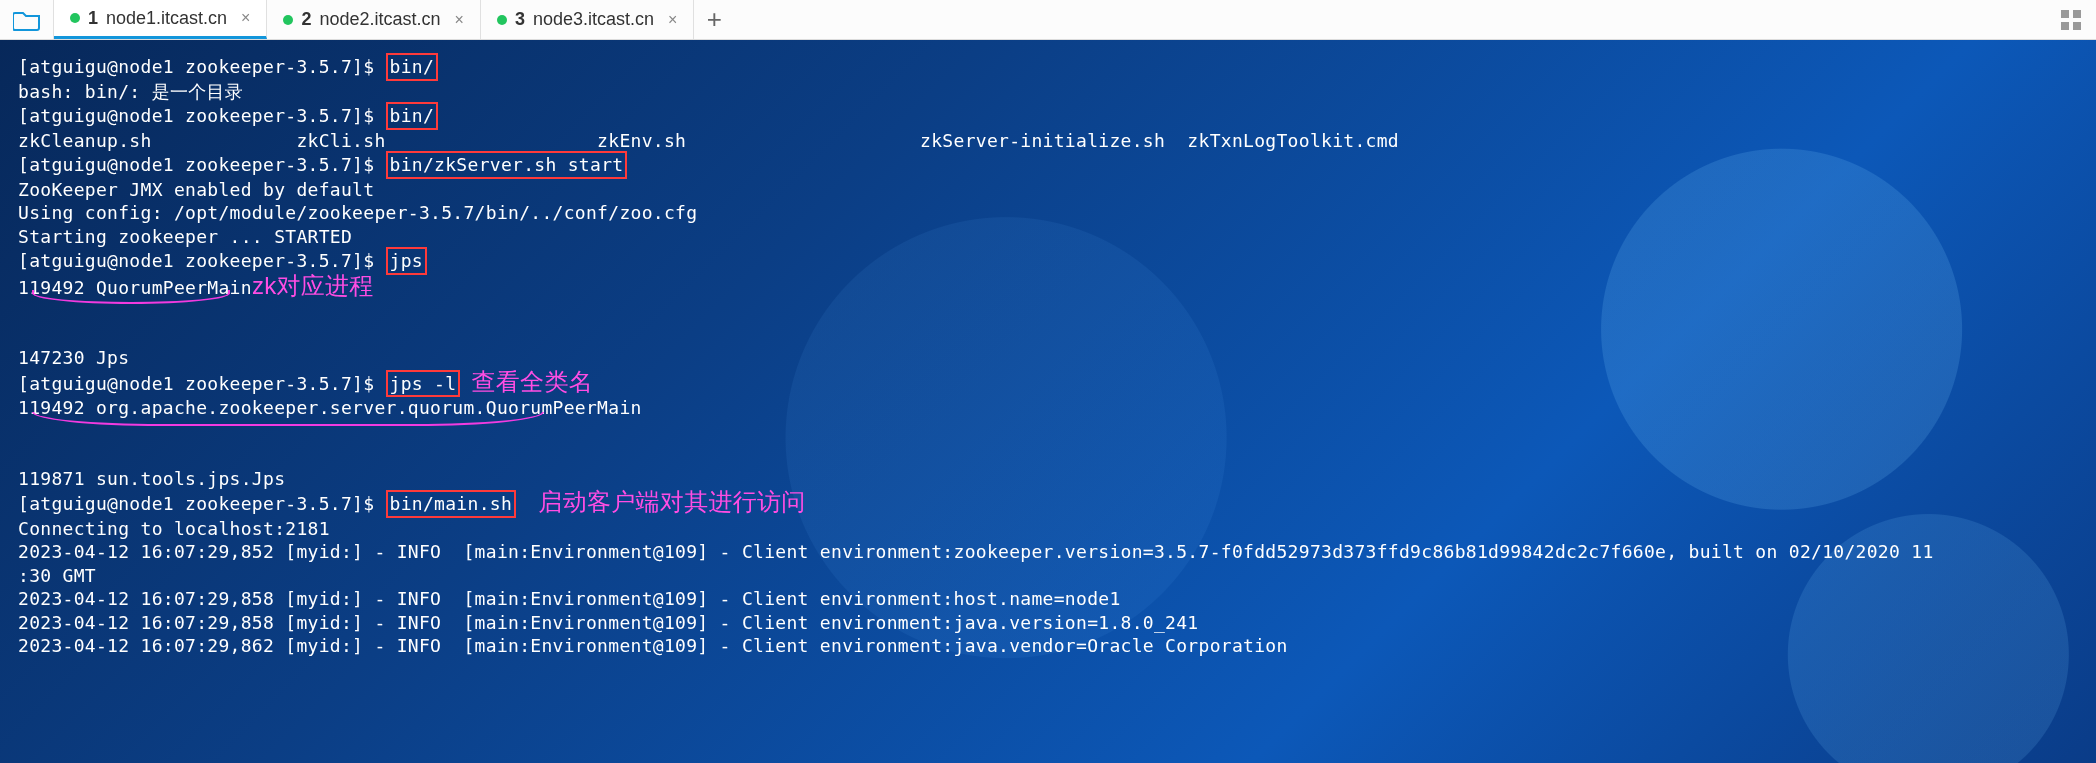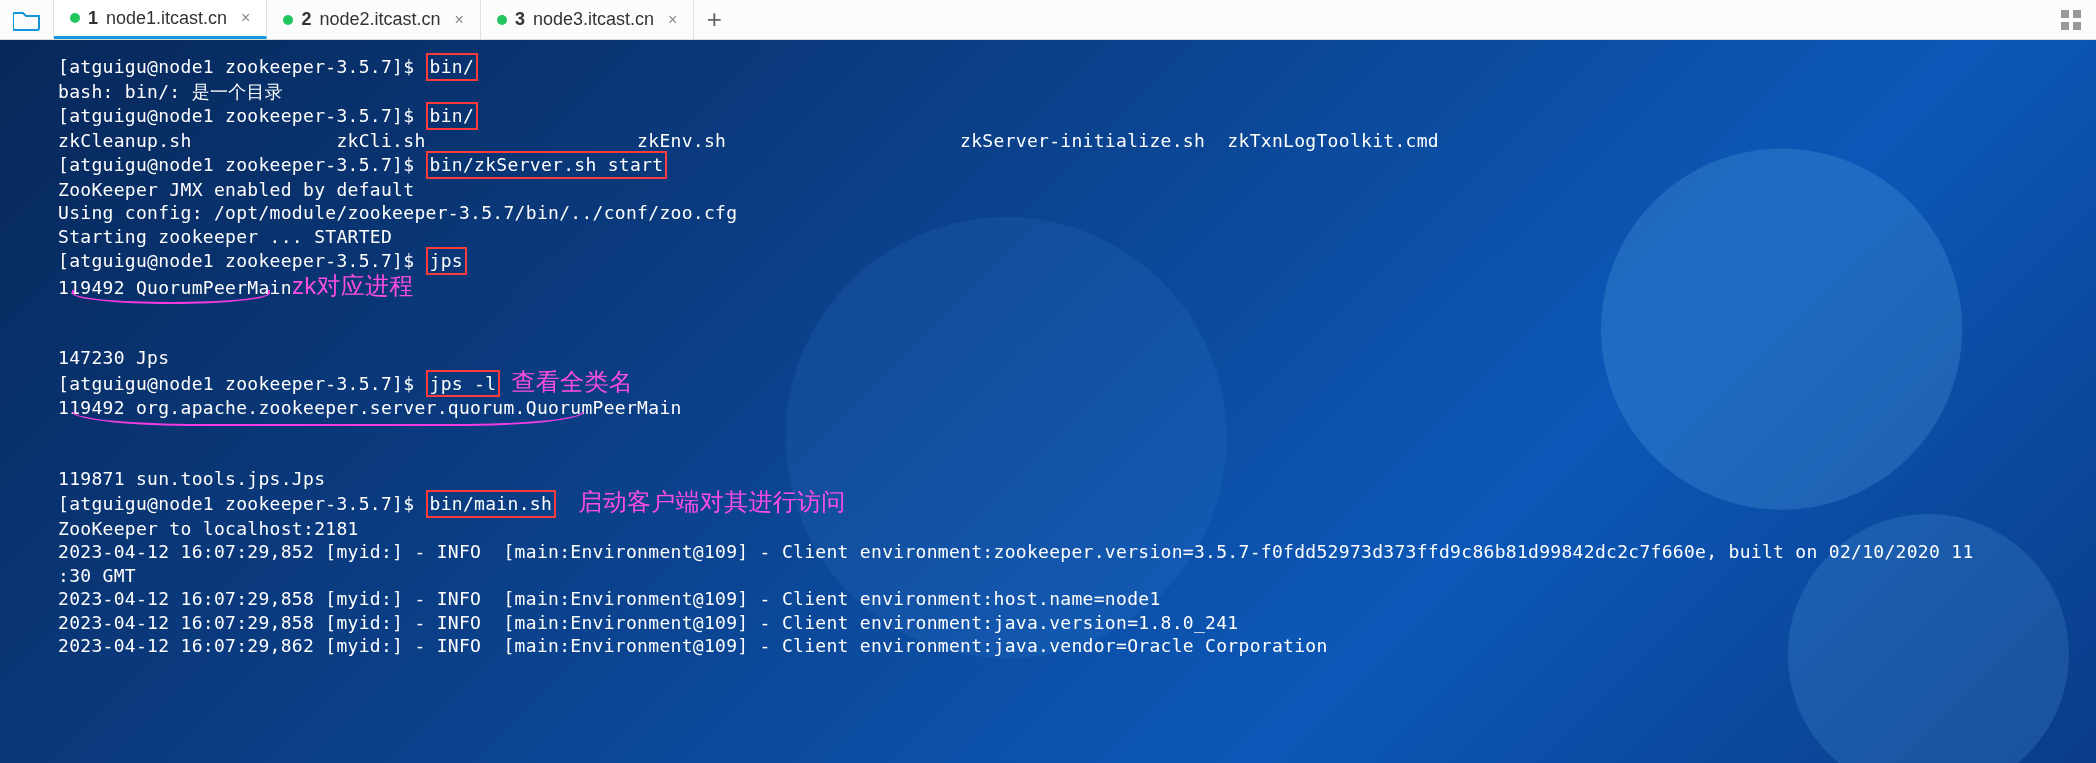--- a/index.html
+++ b/index.html
@@ -37,21 +37,21 @@
       radial-gradient(circle at 85% 40%, rgba(120,200,255,0.18) 0 180px, transparent 181px),
       radial-gradient(circle at 92% 85%, rgba(120,200,255,0.15) 0 140px, transparent 141px),
       radial-gradient(circle at 48% 55%, rgba(80,160,240,0.10) 0 220px, transparent 221px),
       linear-gradient(135deg,#07285a 0%, #0b3e85 35%, #0c58b8 70%, #0a3c88 100%);
     color:#ffffff;
     font-size:18px;
     line-height:23.5px;
     padding: 14px 0 0 18px;
     letter-spacing:0.3px;
   }
-  .line { white-space: pre; position:relative;margin-left:40px; }
+  .line { white-space: pre; position:relative; }
   .user { color:#ffffff; }
   .redbox { display:inline-block; border:2px solid #ff3a3a; padding:0 2px; margin:-1px 0; }
   .magenta { color:#ff4de3; font-family:"Microsoft YaHei",sans-serif; font-size:24px; }
   .ellipse-underline {
     position:absolute; left:14px; pointer-events:none;
     border:2px solid rgba(255,60,230,0.95); border-top:none; border-radius:0 0 240px 240px / 0 0 26px 26px;
     height:14px;
   }
   .files-row { white-space:pre; }
 </style>
@@ -127,19 +127,19 @@
   <div class="line"><span class="user">[atguigu@node1 zookeeper-3.5.7]$ </span><span class="redbox">jps -l</span> <span class="magenta">查看全类名</span></div>
 
   <div class="line"><span>119492 org.apache.zookeeper.server.quorum.QuorumPeerMain</span>
     <span class="ellipse-underline" style="width:512px; top:16px;"></span>
   </div>
 
   <div class="line">119871 sun.tools.jps.Jps</div>
 
   <div class="line"><span class="user">[atguigu@node1 zookeeper-3.5.7]$ </span><span class="redbox">bin/main.sh</span>  <span class="magenta">启动客户端对其进行访问</span></div>
 
-  <div class="line">ZooKeeper to localhost:2181</div>
+  <div class="line">Connecting to localhost:2181</div>
   <div class="line">2023-04-12 16:07:29,852 [myid:] - INFO  [main:Environment@109] - Client environment:zookeeper.version=3.5.7-f0fdd52973d373ffd9c86b81d99842dc2c7f660e, built on 02/10/2020 11</div>
   <div class="line">:30 GMT</div>
   <div class="line">2023-04-12 16:07:29,858 [myid:] - INFO  [main:Environment@109] - Client environment:host.name=node1</div>
   <div class="line">2023-04-12 16:07:29,858 [myid:] - INFO  [main:Environment@109] - Client environment:java.version=1.8.0_241</div>
   <div class="line">2023-04-12 16:07:29,862 [myid:] - INFO  [main:Environment@109] - Client environment:java.vendor=Oracle Corporation</div>
 </div>
 
 </body></html>

